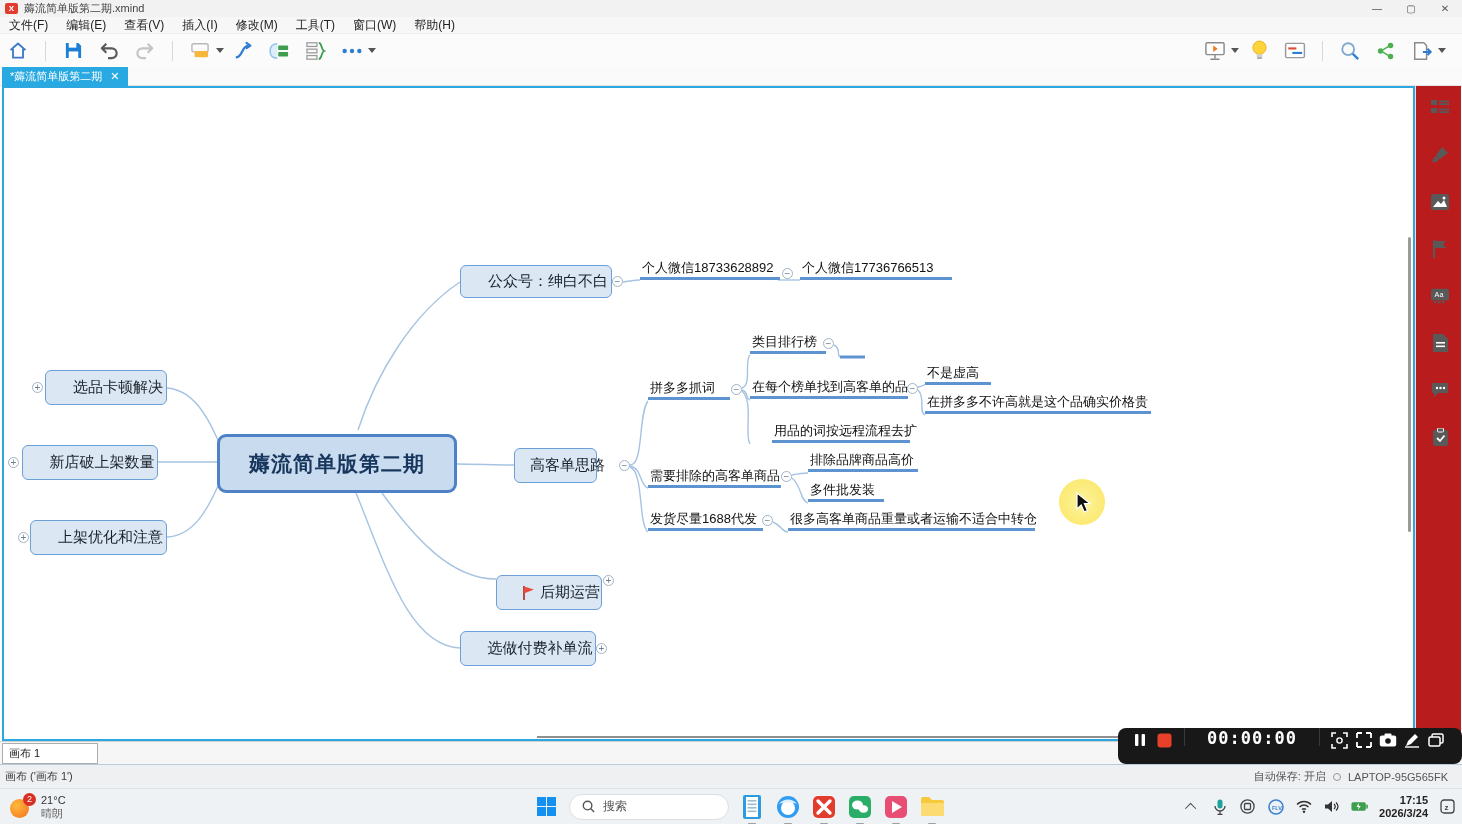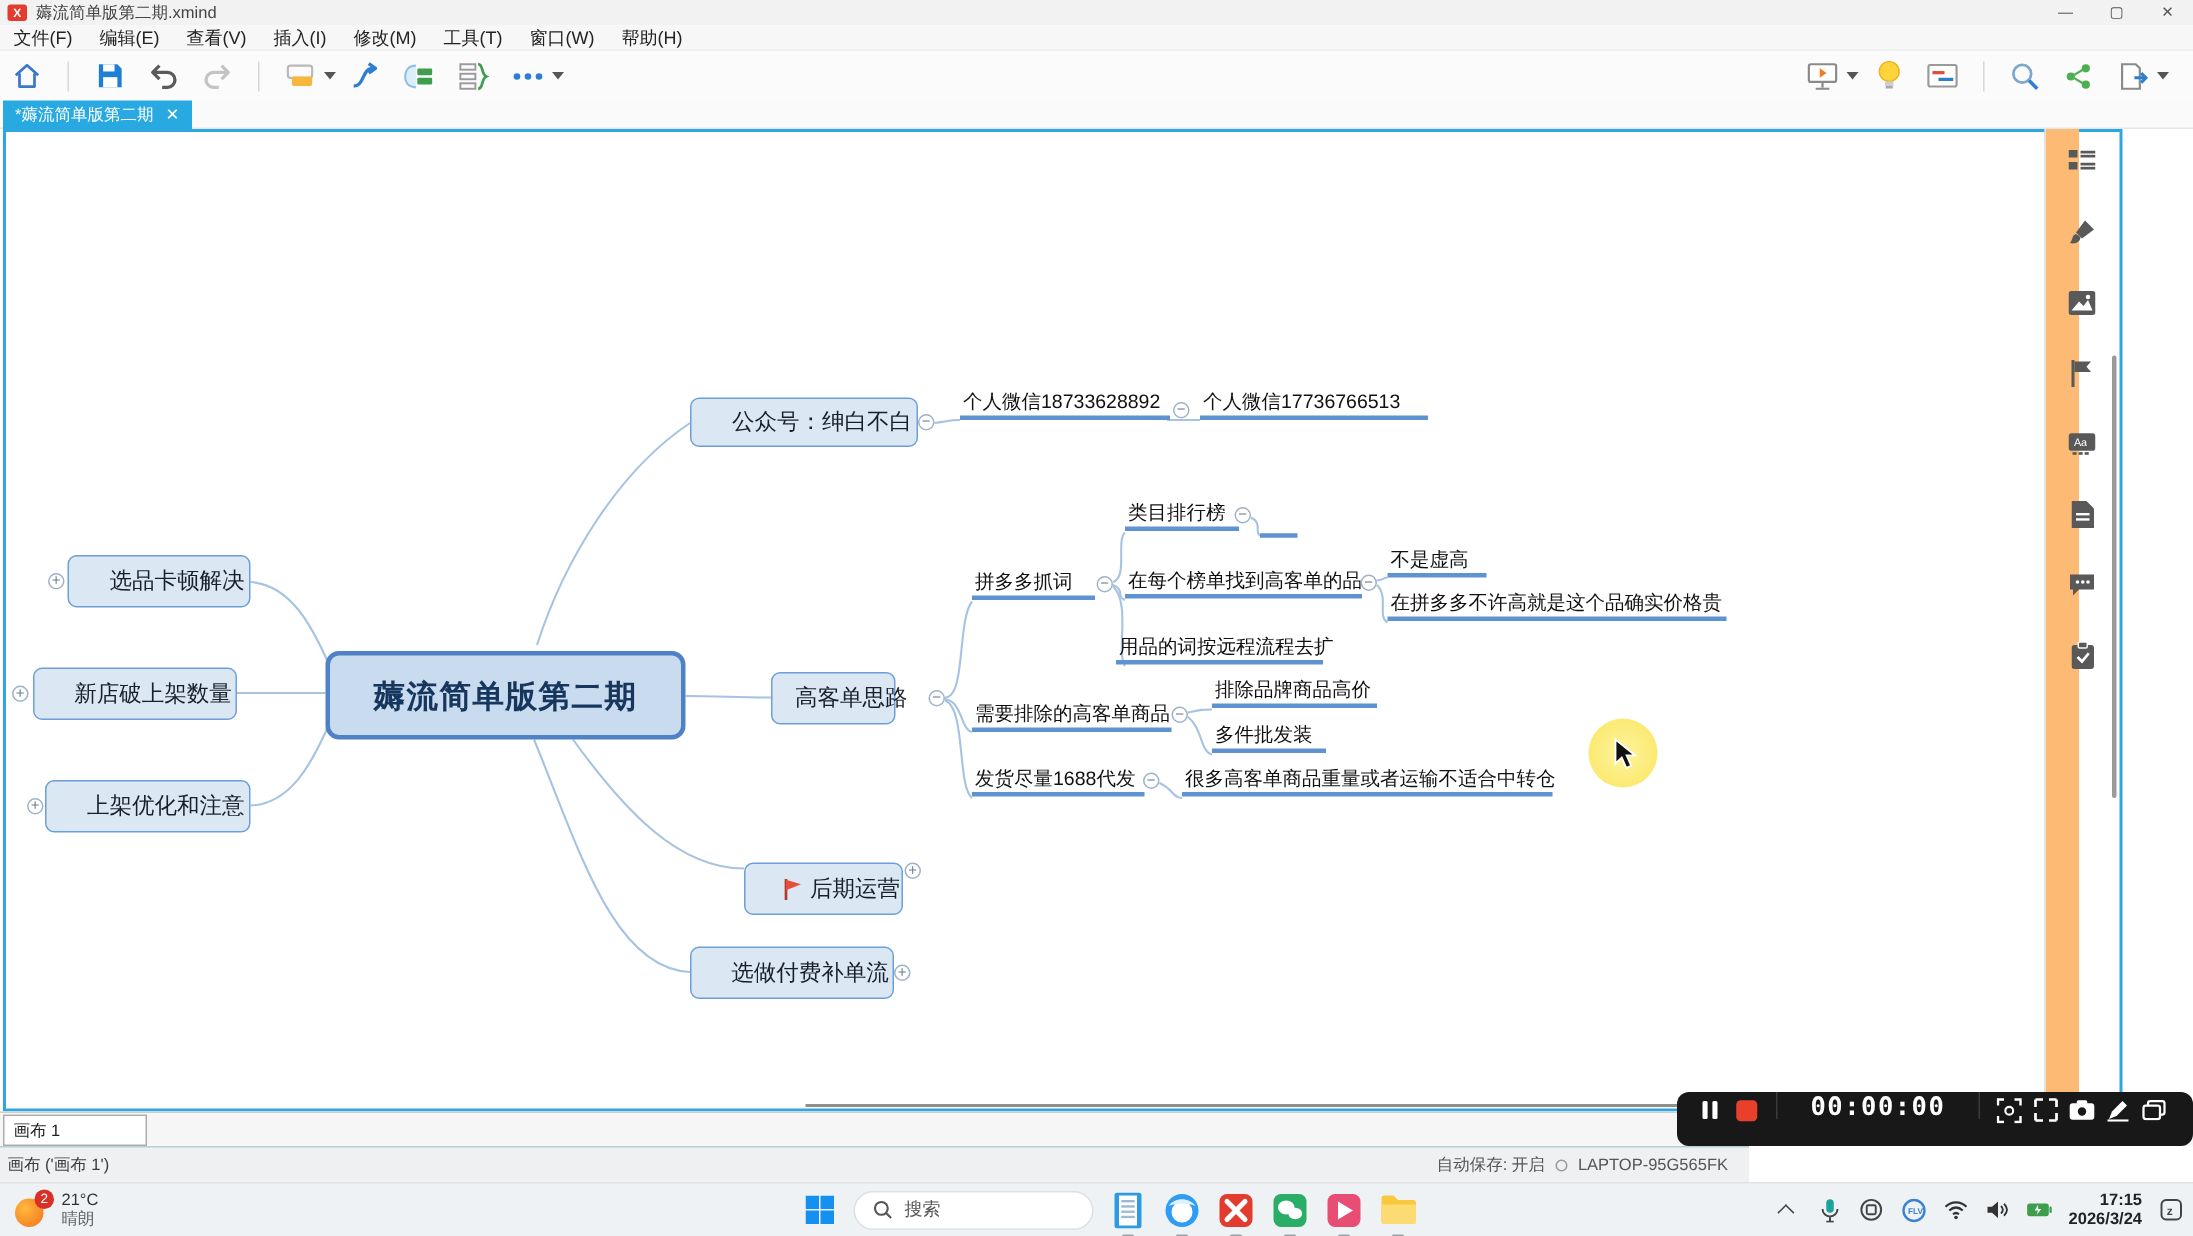--- a/index.html
+++ b/index.html
@@ -46,36 +46,36 @@
     padding:0 2px 2px 2px; border-bottom:3px solid #5e93d1; white-space:nowrap; overflow:visible; }
   .cc { position:absolute; width:11px; height:11px; border:1px solid #9fb3c8; border-radius:50%;
     background:#fff; color:#6c7f93; font-size:10px; line-height:9px; text-align:center; }
 
   #cursor-glow { position:absolute; left:1055px; top:391px; width:46px; height:46px; border-radius:50%;
     background:radial-gradient(circle,#fdf3a0 0%,#fbe96e 75%,rgba(251,233,110,0) 100%); }
   #vscroll { position:absolute; left:1404px; top:149px; width:3px; height:295px; background:#9a9a9a; border-radius:2px; }
   #hscroll { position:absolute; left:533px; top:648px; width:597px; height:2px; background:#8f8f8f; }
 
   
-  #sidebar { left:1363px; top:86px; width:23px; height:655px; background:#fdba74; border-left:1px solid #e2e2e2; }
+  #sidebar { left:1415px; top:86px; width:46px; height:655px; background:#b91c1c; border-left:1px solid #e2e2e2; }
   .side-icon { position:absolute; left:15px; width:18px; height:18px; display:flex; align-items:center; justify-content:center; }
 
   
   #recorder { left:1118px; top:728px; width:344px; height:36px; background:#181818; border-radius:8px;
     display:flex; align-items:flex-start; color:#fff; z-index:60; padding:0 10px; }
   #rec-timer { font-family:"DejaVu Sans Mono", monospace; font-size:17px; font-weight:bold;
     letter-spacing:1px; margin:0 14px; }
   .rec-sep { width:1px; height:18px; background:#3a3a3a; margin:0 8px; }
   .rec-btn { width:24px; height:24px; display:flex; align-items:center; justify-content:center; }
 
   
   #sheetbar { left:0; top:741px; width:1462px; height:23px; background:#f6f6f6; border-top:1px solid #cfcfcf; }
   #sheet-tab { position:absolute; left:2px; top:1px; width:96px; height:21px; background:#fff;
     border:1px solid #adadad; font-size:11px; color:#222; display:flex; align-items:center; padding-left:6px; }
-  #statusbar { left:0; top:764px; width:1166px; height:24px; background:#eef0f1; border-top:1px solid #b9cdd9;
+  #statusbar { left:0; top:764px; width:1462px; height:24px; background:#eef0f1; border-top:1px solid #b9cdd9;
     font-size:11px; color:#3c3c3c; display:flex; align-items:center; justify-content:space-between; padding:0 14px 0 5px; }
   #status-right { display:flex; align-items:center; gap:7px; color:#555; }
   .dot-ic { width:8px; height:8px; border:1px solid #999; border-radius:50%; }
 
   
   #taskbar { left:0; top:788px; width:1462px; height:36px; background:#eff2f5; border-top:1px solid #e0e3e6;
     display:flex; align-items:center; }
   #weather { display:flex; align-items:center; gap:7px; padding-left:10px; width:200px; }
   #weather-icon { position:relative; width:24px; height:24px; }
   #weather-sun { position:absolute; left:0; top:4px; width:19px; height:19px; border-radius:50%;
@@ -278,21 +278,21 @@
   <div class="topic-box" style="left:18px;top:357px;width:136px;height:35px;">新店破上架数量</div>
   <div class="topic-box" style="left:26px;top:432px;width:137px;height:35px;">上架优化和注意</div>
 
   <div class="topic-line" style="left:636px;top:172px;width:140px;">个人微信18733628892</div>
   <div class="topic-line" style="left:796px;top:172px;width:152px;">个人微信17736766513</div>
   <div class="topic-line" style="left:644px;top:292px;width:82px;">拼多多抓词</div>
   <div class="topic-line" style="left:746px;top:246px;width:76px;">类目排行榜</div>
   <div class="topic-line" style="left:746px;top:291px;width:158px;">在每个榜单找到高客单的品</div>
   <div class="topic-line" style="left:921px;top:277px;width:66px;">不是虚高</div>
   <div class="topic-line" style="left:921px;top:306px;width:226px;">在拼多多不许高就是这个品确实价格贵</div>
-  <div class="topic-line" style="left:740px;top:335px;width:138px;">用品的词按远程流程去扩</div>
+  <div class="topic-line" style="left:768px;top:335px;width:138px;">用品的词按远程流程去扩</div>
   <div class="topic-line" style="left:644px;top:380px;width:133px;">需要排除的高客单商品</div>
   <div class="topic-line" style="left:804px;top:364px;width:110px;">排除品牌商品高价</div>
   <div class="topic-line" style="left:804px;top:394px;width:76px;">多件批发装</div>
   <div class="topic-line" style="left:644px;top:423px;width:115px;">发货尽量1688代发</div>
   <div class="topic-line" style="left:784px;top:423px;width:247px;">很多高客单商品重量或者运输不适合中转仓</div>
 
   <div class="cc" style="left:608px;top:188px;">−</div>
   <div class="cc" style="left:778px;top:180px;">−</div>
   <div class="cc" style="left:615px;top:372px;">−</div>
   <div class="cc" style="left:727px;top:296px;">−</div>

